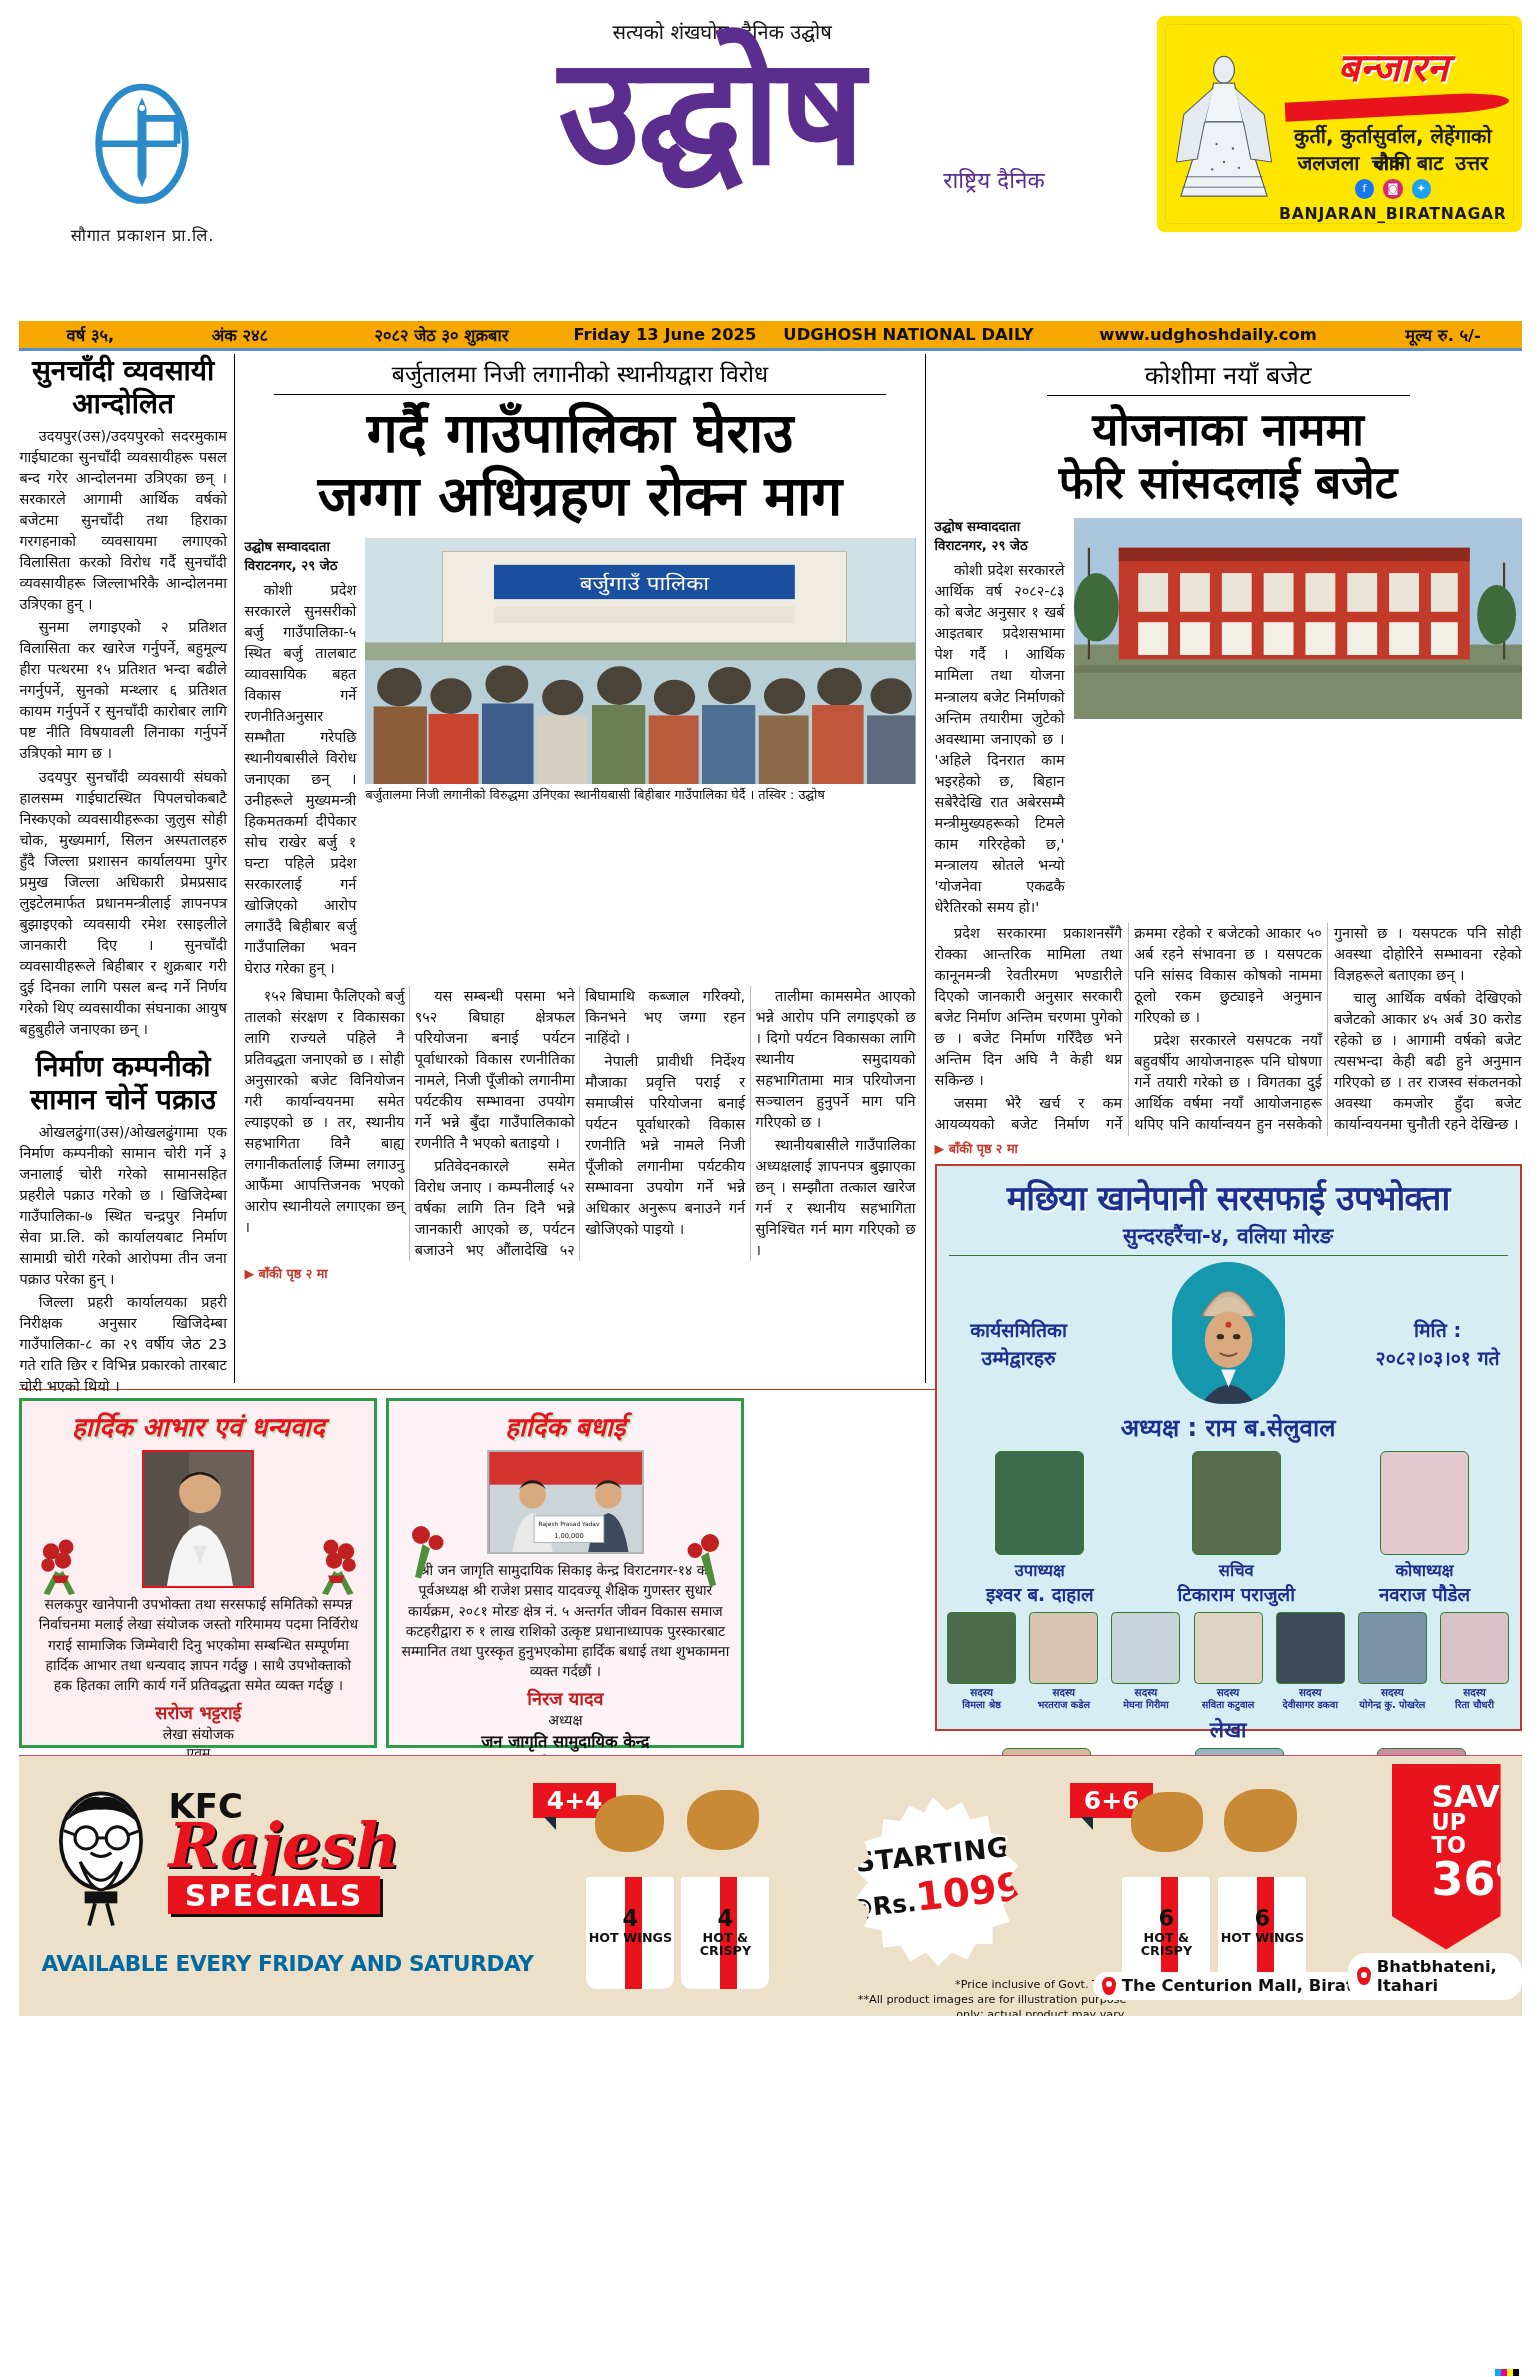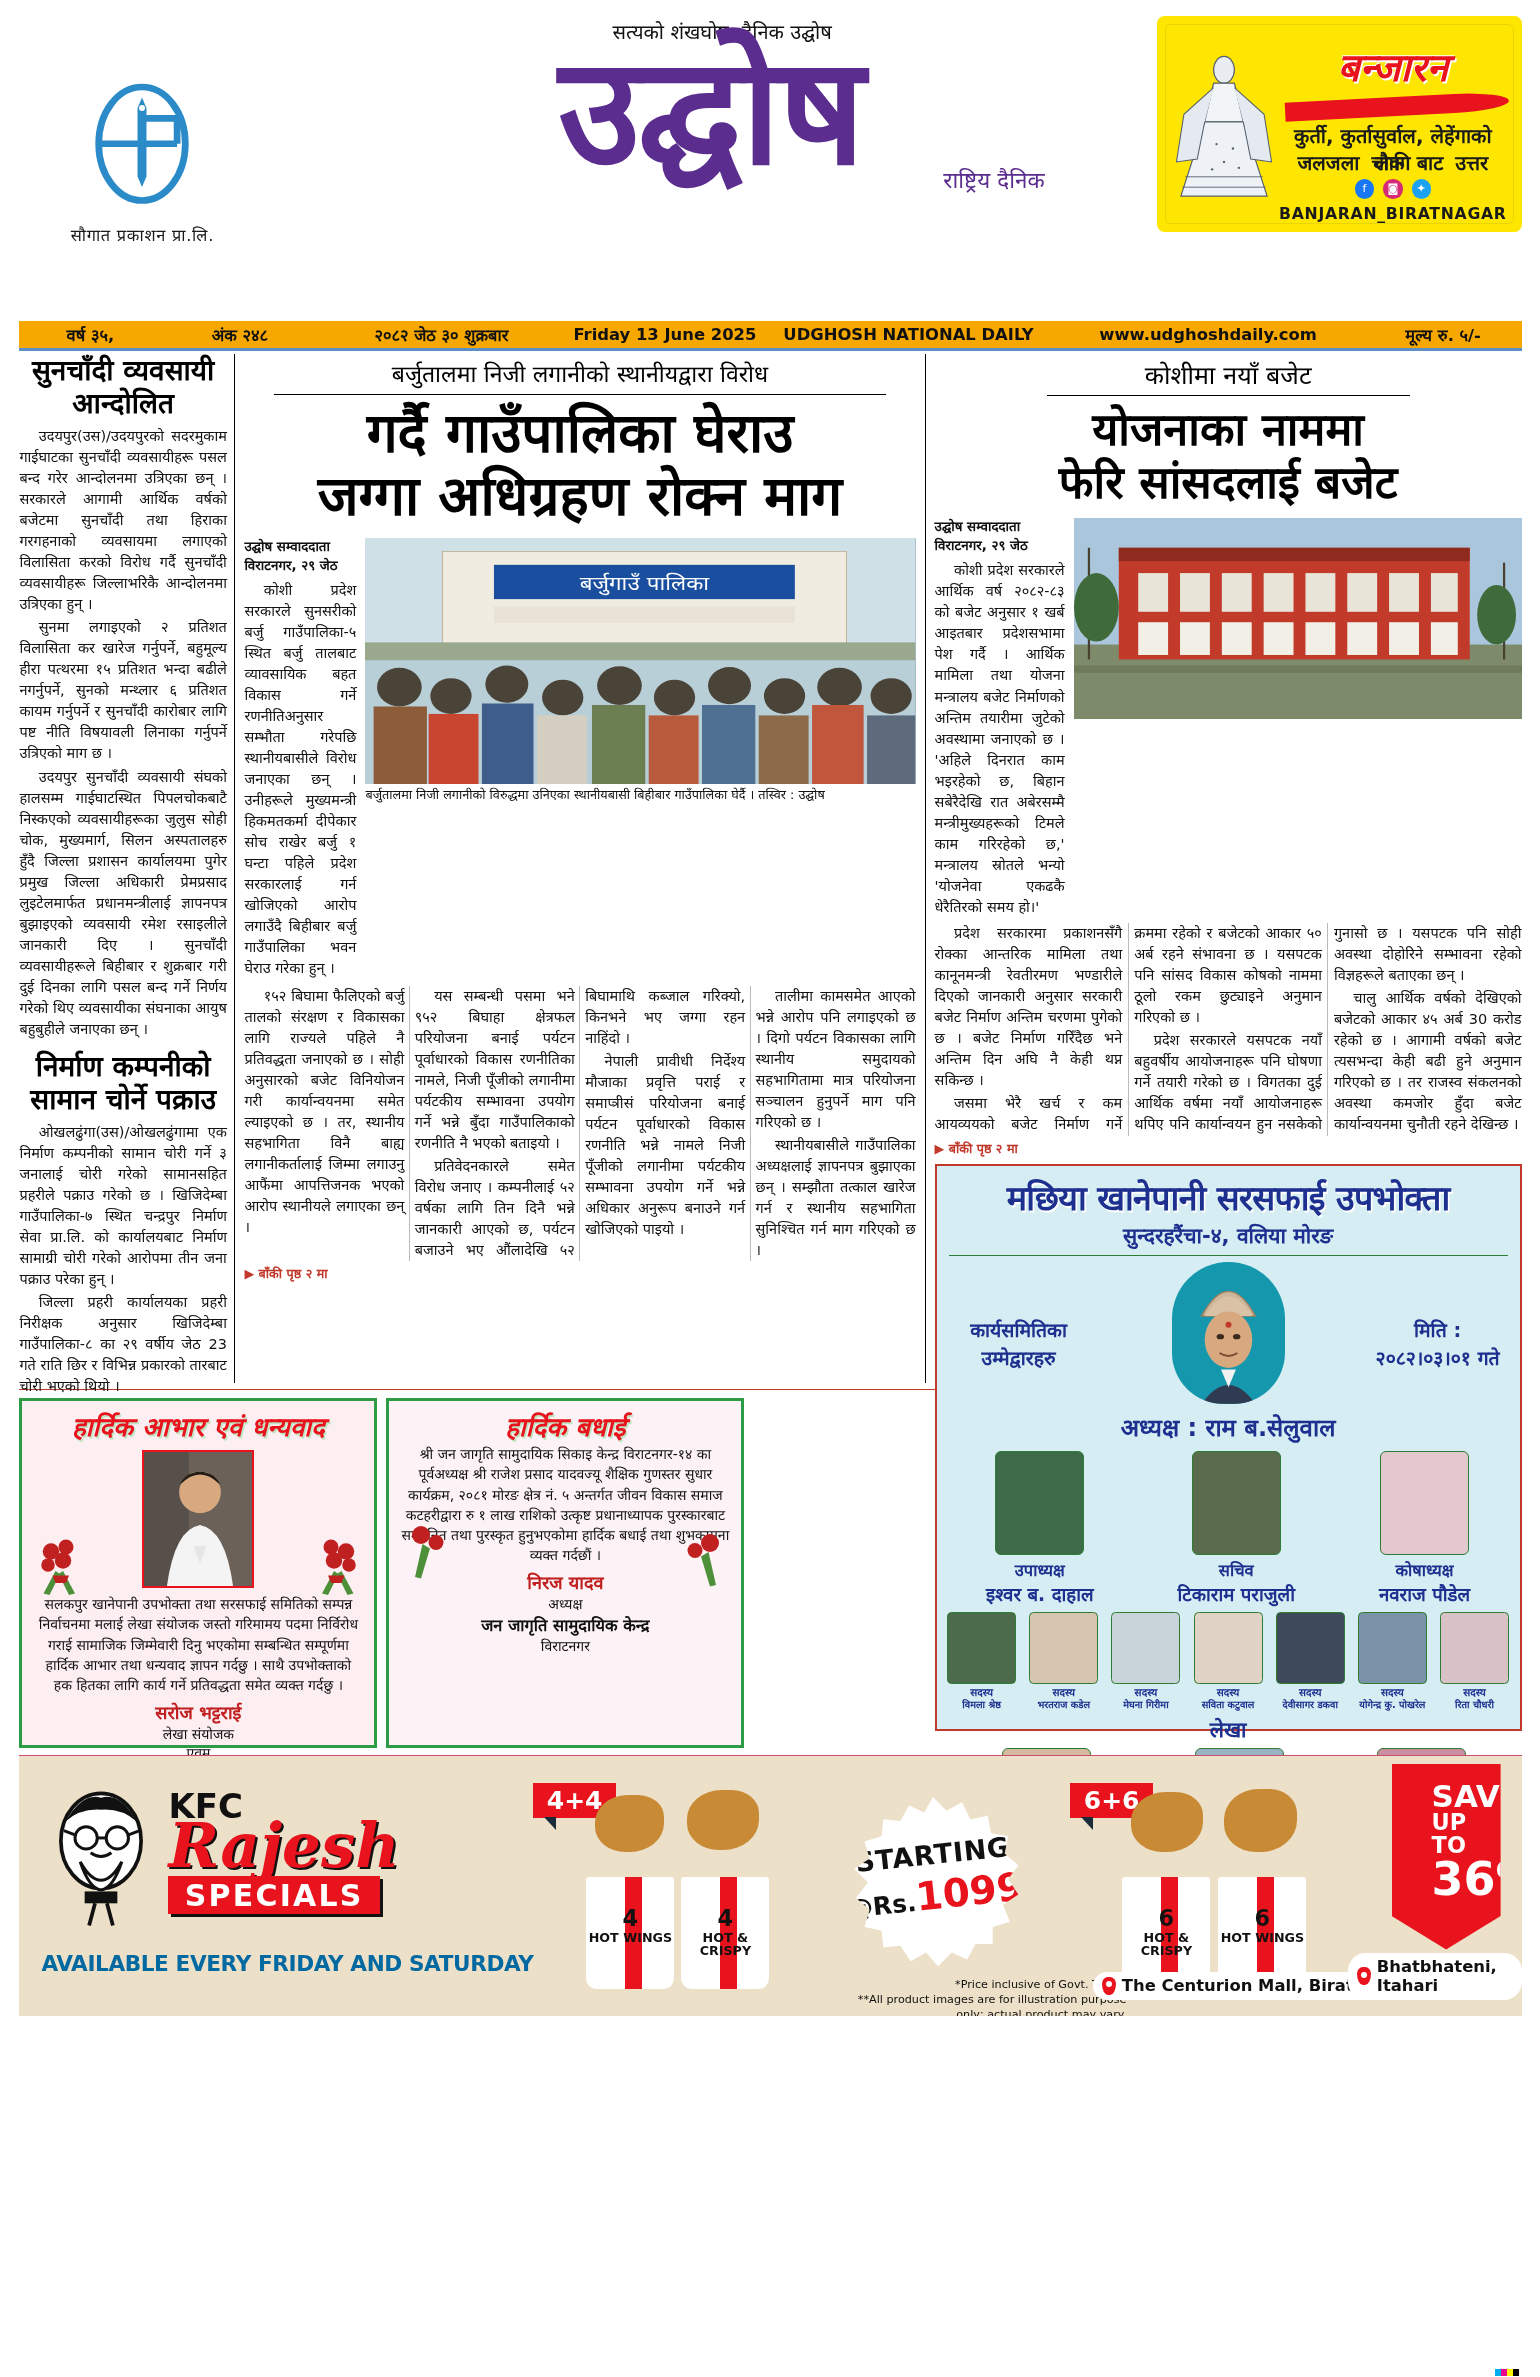--- a/index.html
+++ b/index.html
@@ -635,20 +635,35 @@
       </div>
       <div class="rose" style="right:10.4px; top:127px;">
         <svg viewBox="0 0 84 84" width="63" height="63">
           <g fill="#c0201f">
               <circle cx="56" cy="20" r="12"></circle>
               <circle cx="36" cy="30" r="10"></circle>
             </g>
           <path d="M54 32 L64 76 L56 78 L44 38 Z" fill="#4e8f3a"></path>
         </svg>
       </div>
+      <div class="ad-photo" style="width:157px; height:104px; border-color:#b5b5b5;">
+        <svg viewBox="0 0 210 140" width="157" height="104">
+          <rect width="210" height="140" fill="#cdd4d8"></rect>
+          <rect x="0" y="0" width="210" height="44" fill="#d4342f"></rect>
+          <circle cx="58" cy="58" r="18" fill="#d8a97f"></circle>
+          <path d="M40 50 Q58 34 76 50 Q70 38 58 38 Q46 38 40 50" fill="#221a12"></path>
+          <path d="M30 140 Q38 86 58 82 Q78 86 86 140 Z" fill="#e9e9e9"></path>
+          <circle cx="160" cy="58" r="18" fill="#d8a97f"></circle>
+          <path d="M142 50 Q160 34 178 50 Q172 38 160 38 Q148 38 142 50" fill="#2b2018"></path>
+          <path d="M132 140 Q140 86 160 82 Q180 86 188 140 Z" fill="#3d4a5c"></path>
+          <rect x="60" y="86" width="94" height="36" fill="#fdfdfd" stroke="#9aa2a8"></rect>
+          <text x="107" y="100" font-size="8" text-anchor="middle" fill="#111" font-family="DejaVu Sans, sans-serif">Rajesh Prasad Yadav</text>
+          <text x="107" y="116" font-size="9" text-anchor="middle" fill="#111" font-family="DejaVu Sans, sans-serif">1,00,000</text>
+        </svg>
+      </div>
       <div class="ad-body">श्री जन जागृति सामुदायिक सिकाइ केन्द्र विराटनगर-१४ का पूर्वअध्यक्ष श्री राजेश प्रसाद यादवज्यू शैक्षिक गुणस्तर सुधार कार्यक्रम, २०८१ मोरङ क्षेत्र नं. ५ अन्तर्गत जीवन विकास समाज कटहरीद्वारा रु १ लाख राशिको उत्कृष्ट प्रधानाध्यापक पुरस्कारबाट सम्मानित तथा पुरस्कृत हुनुभएकोमा हार्दिक बधाई तथा शुभकामना व्यक्त गर्दछौं ।</div>
       <div class="ad-sign">
         <div style="color:#c0201f;">निरज यादव</div>
         <small>अध्यक्ष</small>
         <small style="font-weight:bold; font-size:16.4px;">जन जागृति सामुदायिक केन्द्र</small>
         <small>विराटनगर</small>
       </div>
     </div>
 
     <div style="flex:1;"></div>

